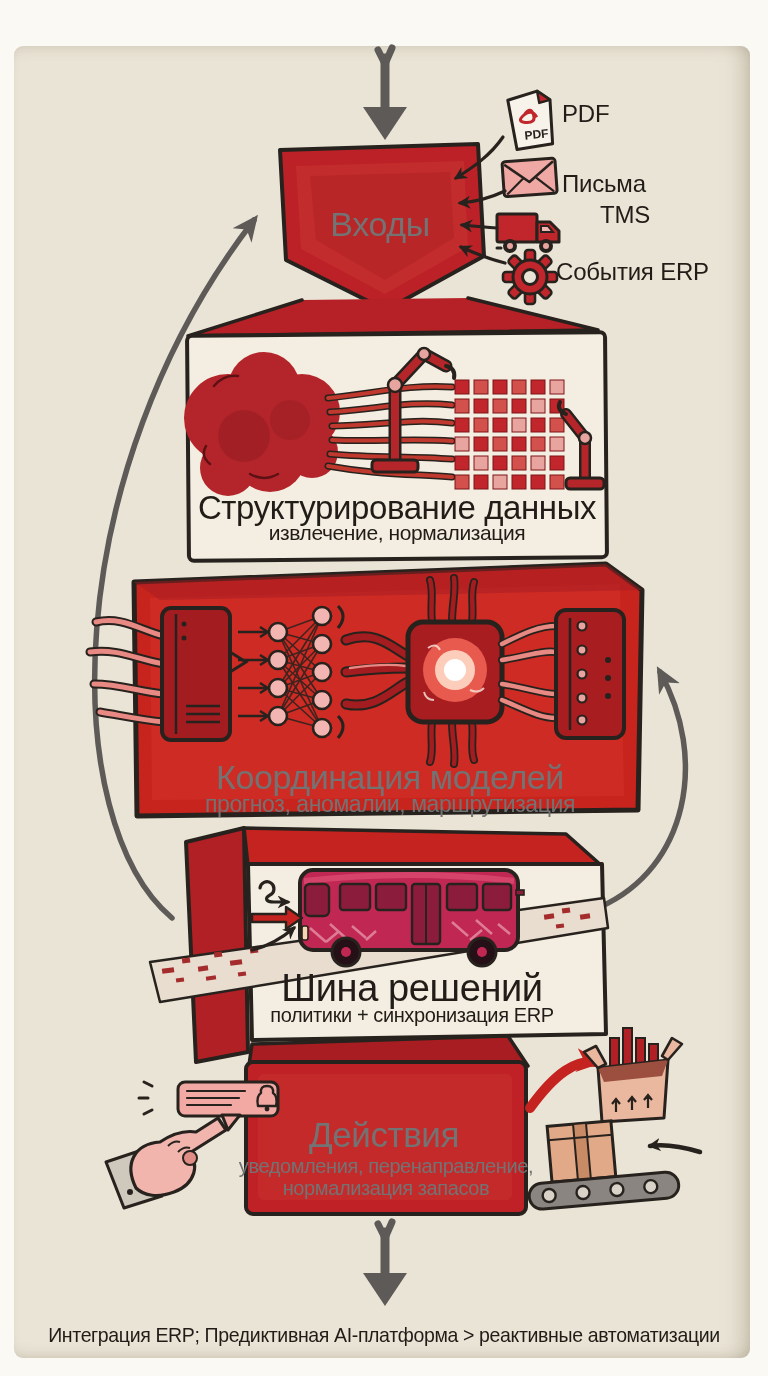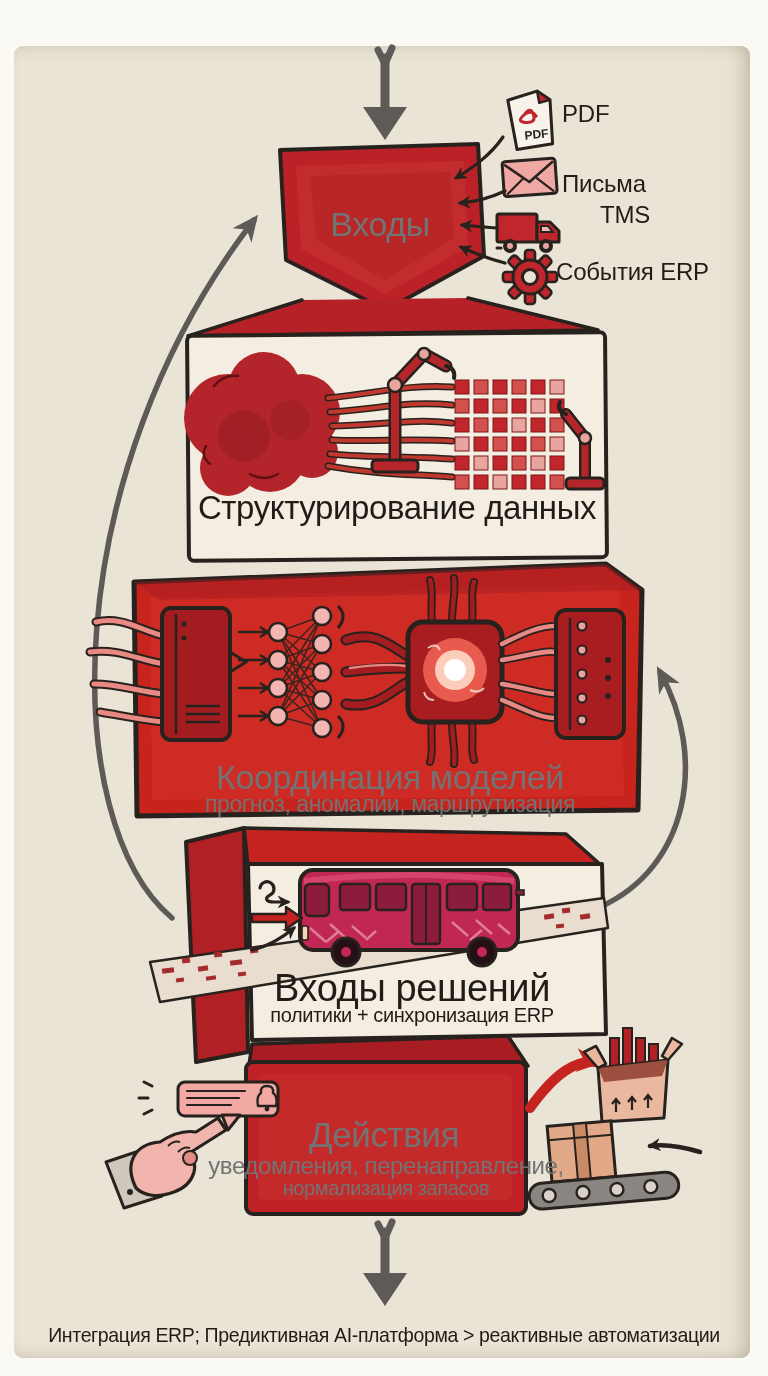--- a/index.html
+++ b/index.html
@@ -20,21 +20,21 @@
   .s-mail {left:562px;top:184px;}
   .s-tms  {left:576px;top:215px;margin-left:24px;}
   .s-erp  {left:556px;top:272px;}
   .t-struct   {left:397px;top:507px;font-size:33px;}
   .t-struct-s {left:397px;top:532px;font-size:21px;}
   .t-coord    {left:390px;top:777px;font-size:34px;text-align:right;}
   .t-coord-s  {left:390px;top:804px;font-size:23px;}
   .t-bus      {left:412px;top:988px;font-size:38px;}
   .t-bus-s    {left:412px;top:1015px;font-size:20px;}
   .t-act      {left:384px;top:1134px;font-size:35px;}
-  .t-act-s1   {left:386px;top:1166px;font-size:24px;}
+  .t-act-s1   {left:386px;top:1166px;font-size:20px;}
   .t-act-s2   {left:386px;top:1188px;font-size:20px;}
   .t-footer   {left:384px;top:1334px;font-size:21px;transform:translate(-50%,-50%) scaleX(.93);}
 </style>
 </head>
 <body>
 
 <div class="page">
   <div class="paper"></div>
 
   <svg class="art" viewBox="0 0 768 1376">
@@ -475,25 +475,26 @@
     </g>
   </svg>
 
   <div class="lbl w t-inputs">Входы</div>
   <div class="lbl t-src s-pdf">PDF</div>
   <div class="lbl t-src s-mail">Письма</div>
   <div class="lbl t-src s-tms">TMS</div>
   <div class="lbl t-src s-erp">События ERP</div>
 
   <div class="lbl t-struct">Структурирование данных</div>
+  <div class="lbl t-struct-s">извлечение, нормализация</div>
 
   <div class="lbl w t-coord">Координация моделей</div>
   <div class="lbl w t-coord-s">прогноз, аномалии, маршрутизация</div>
 
-  <div class="lbl t-bus">Входы решений</div>
+  <div class="lbl t-bus">Шина решений</div>
   <div class="lbl t-bus-s">политики + синхронизация ERP</div>
 
   <div class="lbl w t-act">Действия</div>
   <div class="lbl w t-act-s1">уведомления, перенаправление,</div>
   <div class="lbl w t-act-s2">нормализация запасов</div>
 
   <div class="lbl t-footer">Интеграция ERP; Предиктивная AI-платформа &gt; реактивные автоматизации</div>
 </div>
 
 </body></html>

